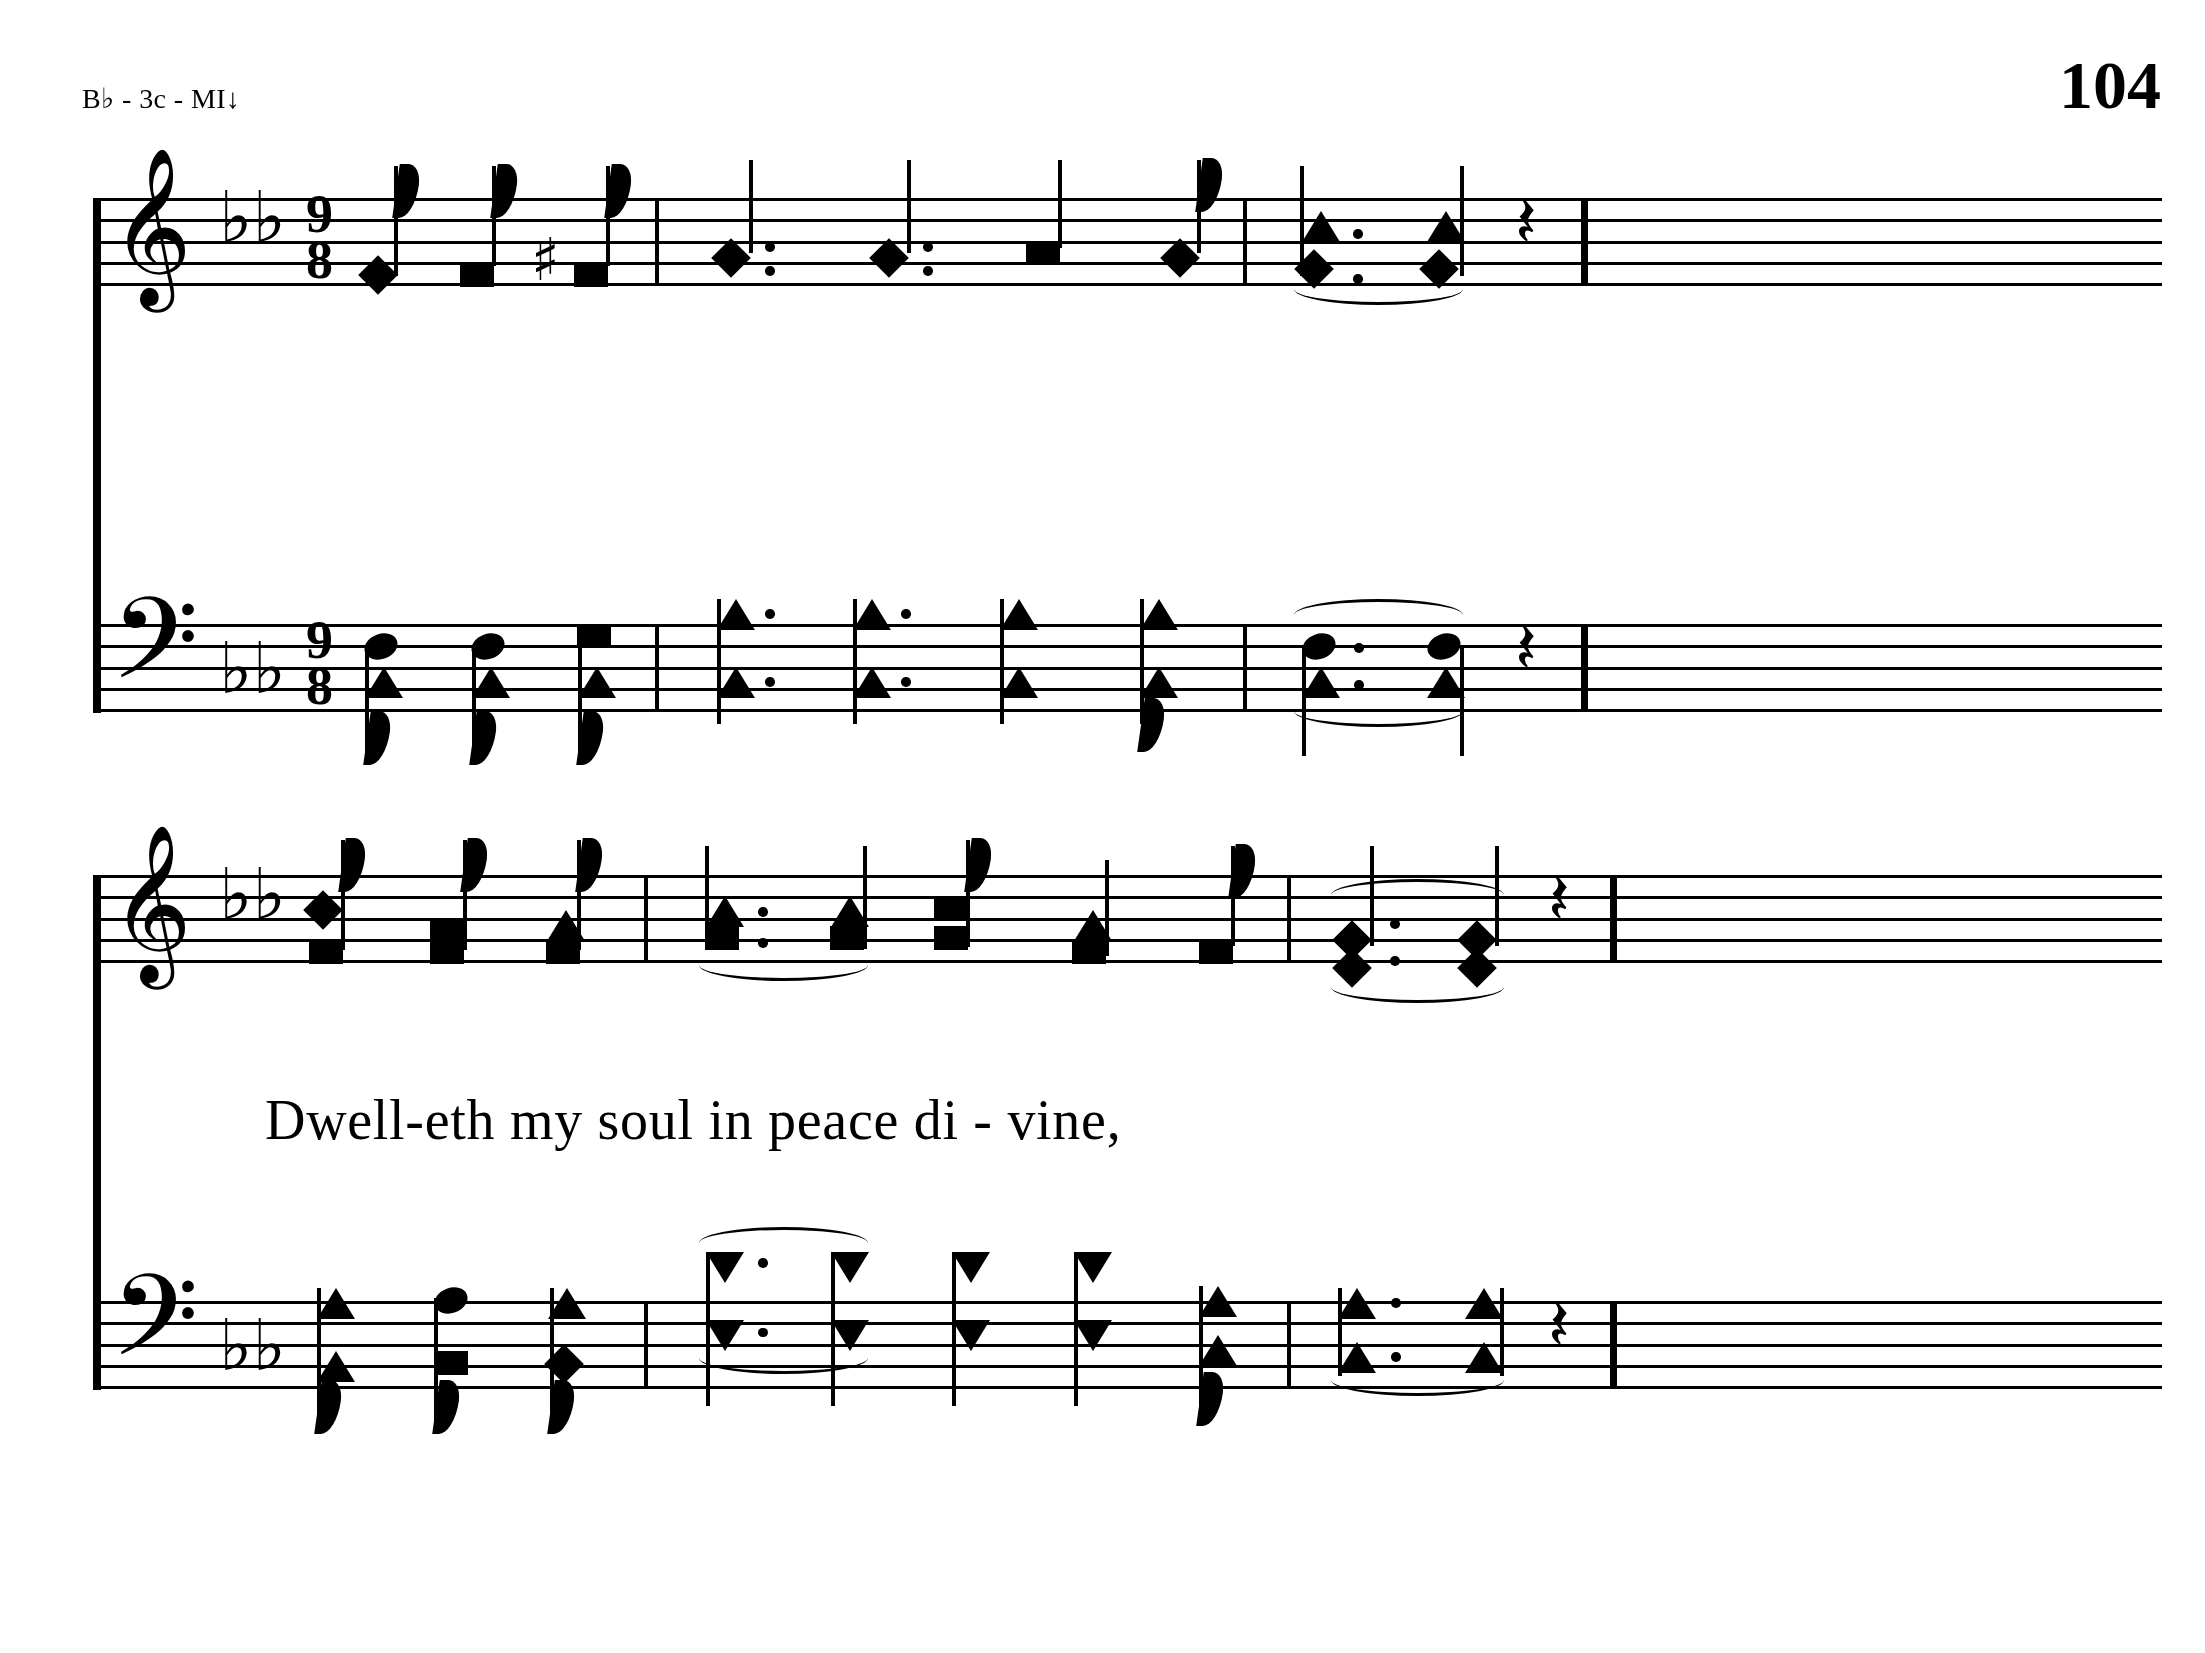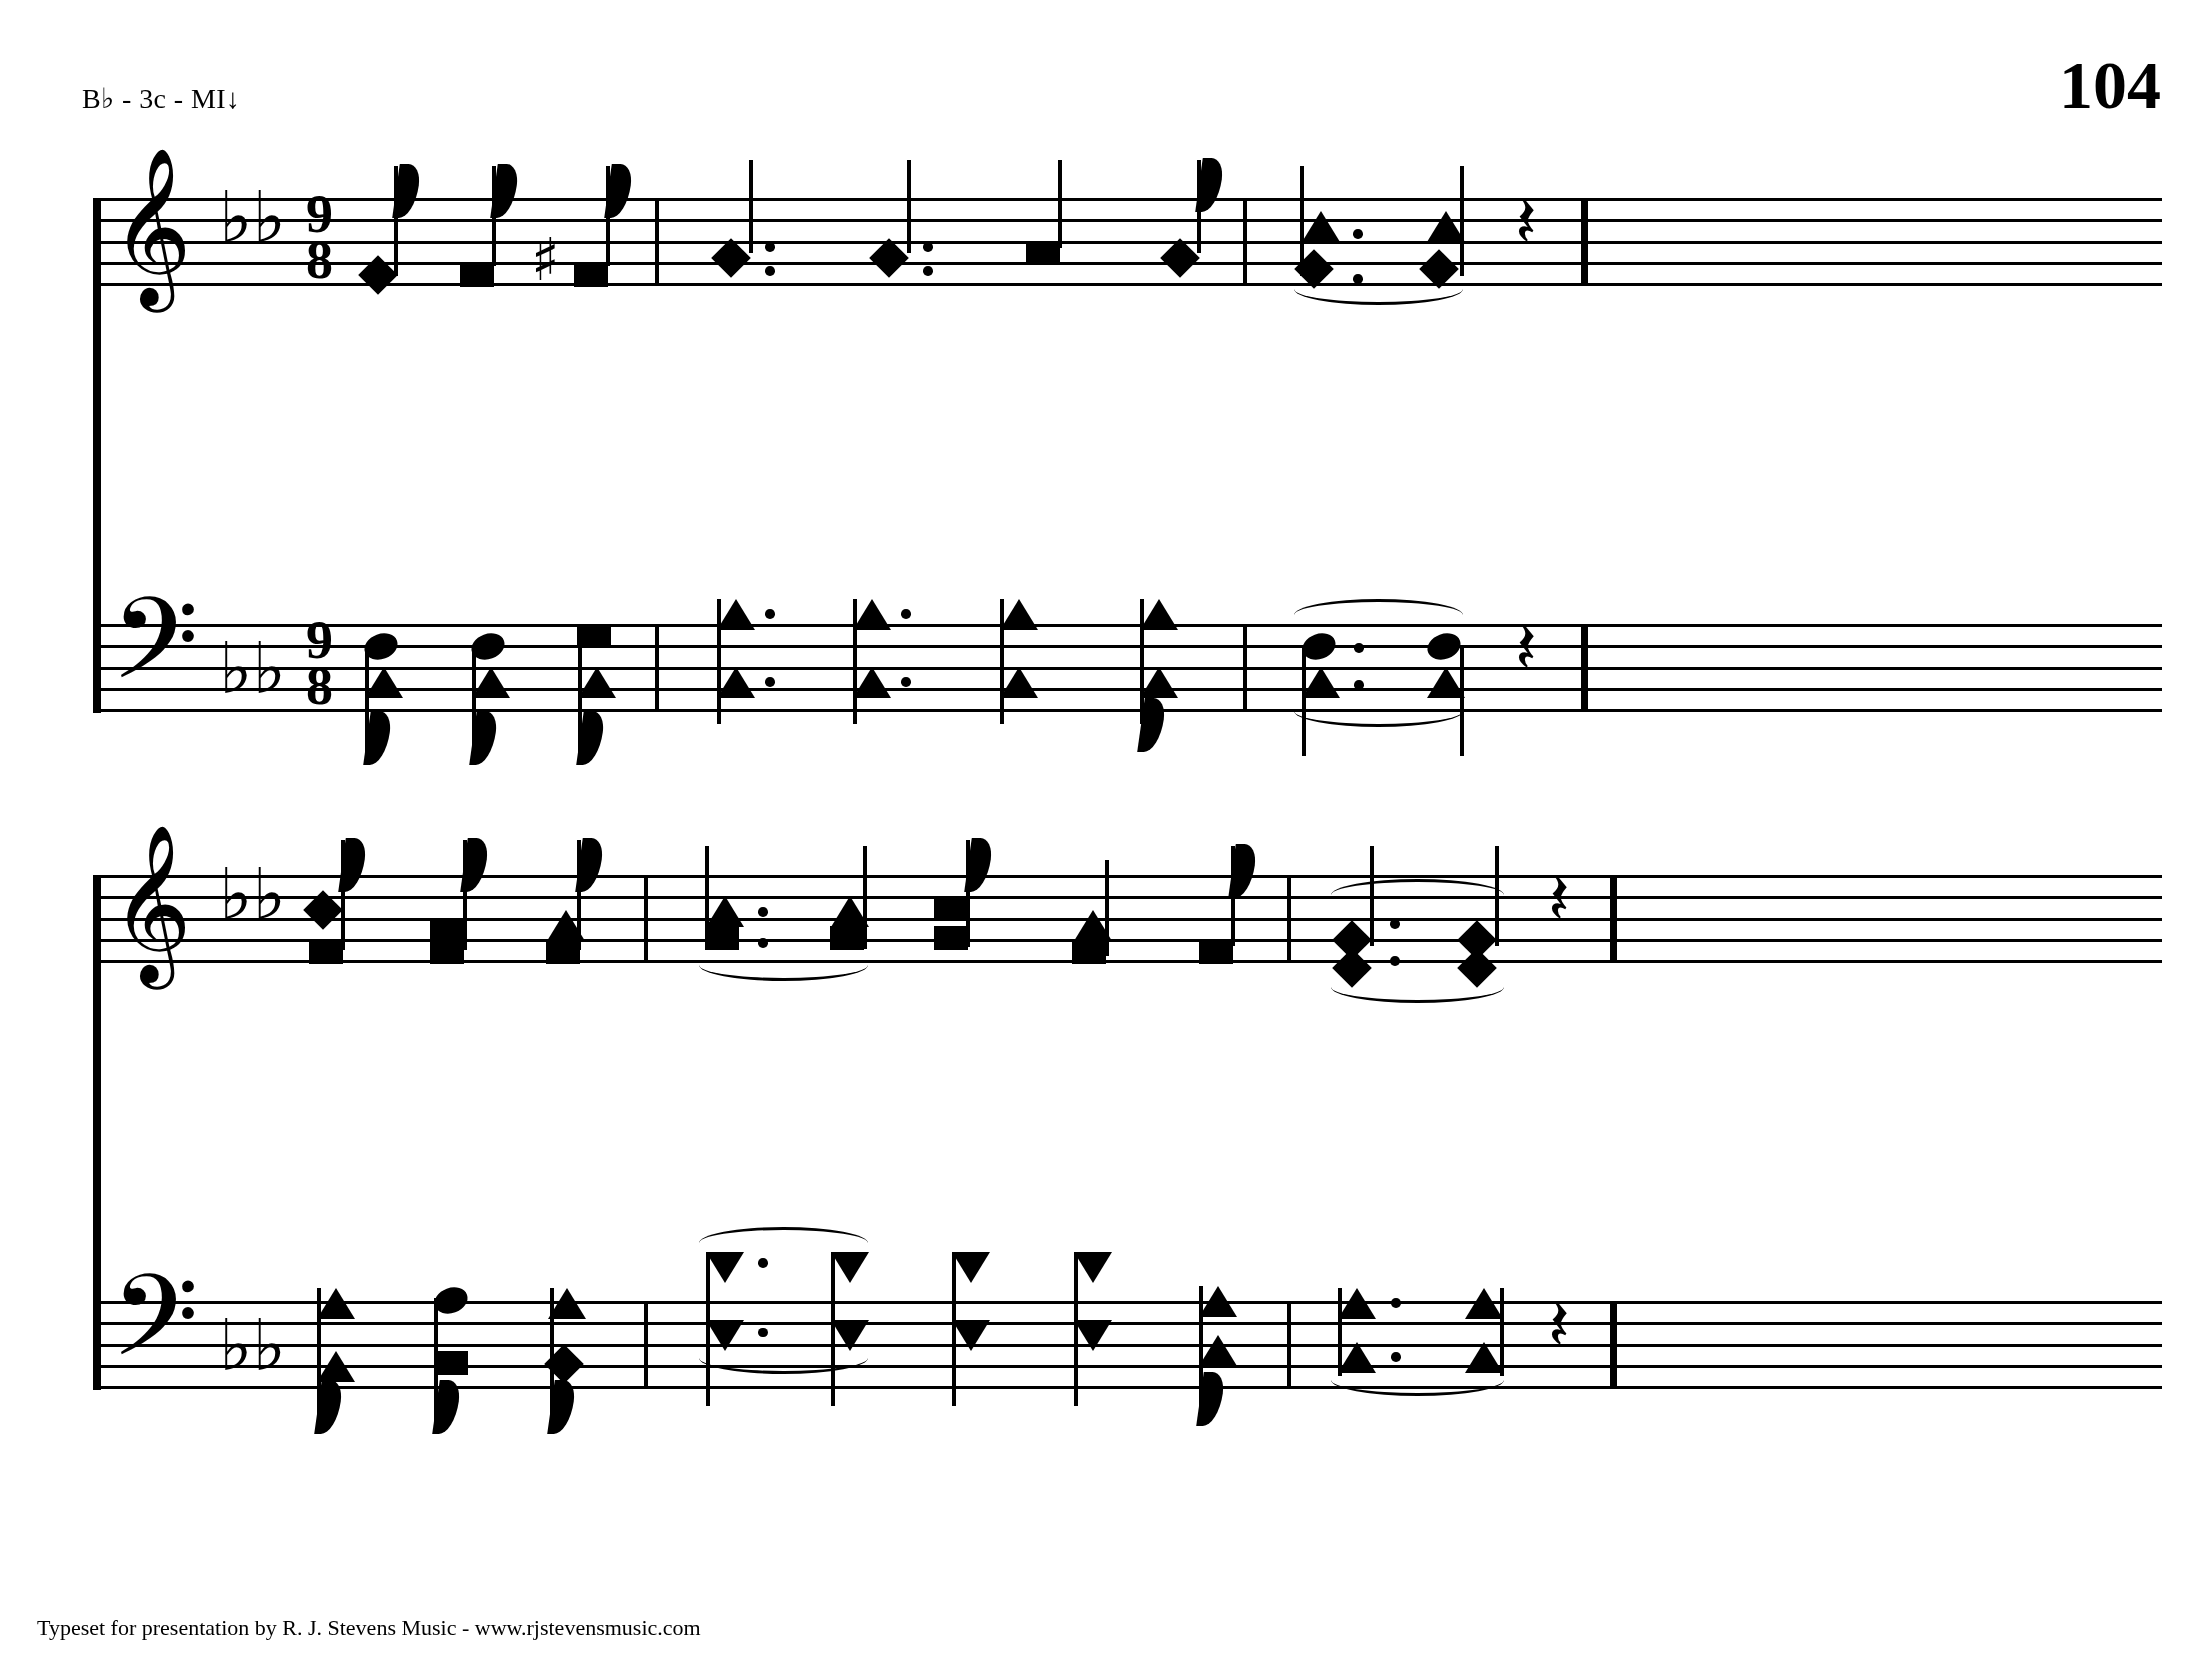--- a/index.html
+++ b/index.html
@@ -433,20 +433,21 @@
 
       <div class="nh nh-diamond" style="left:1367px;top:51px;"></div>
       <div class="nh nh-diamond" style="left:1367px;top:79px;"></div>
       <div class="stem" style="left:1399px;top:-29px;height:100px;"></div>
 
       <div class="rest-8" style="left:1452px;top:-11.8px;">𝄽</div>
 
       <div class="barline thick" style="left:1514px;top:0;height:88px;"></div>
     </div>
 
+    <div class="lyric-line" style="left:169px;top:213px;">Dwell-eth my  soul       in peace di - vine,</div>
 
     <div class="staff" style="top:426px;">
       <div class="line"></div>
       <div class="line"></div>
       <div class="line"></div>
       <div class="line"></div>
       <div class="line"></div>
 
       <div class="glyph clef-bass" style="left:14.7px;top:-40px;">𝄢</div>
       <div class="glyph keysig" style="left:123px;top:8.8px;">♭♭</div>
@@ -505,16 +506,15 @@
       <div class="nh nh-tri-up" style="left:1369px;top:-13.2px;"></div>
       <div class="nh nh-tri-up" style="left:1369px;top:41px;"></div>
       <div class="stem" style="left:1404px;top:-13.2px;height:88px;"></div>
 
       <div class="rest-8" style="left:1452px;top:-11.8px;">𝄽</div>
 
       <div class="barline thick" style="left:1514px;top:0;height:88px;"></div>
     </div>
   </div>
 
-  <div class="footer">Typeset for presentation by R. J. Stevens Music  -  www.rjstevensmusic.com</div>
 
 </div>
 
 
 </body></html>

